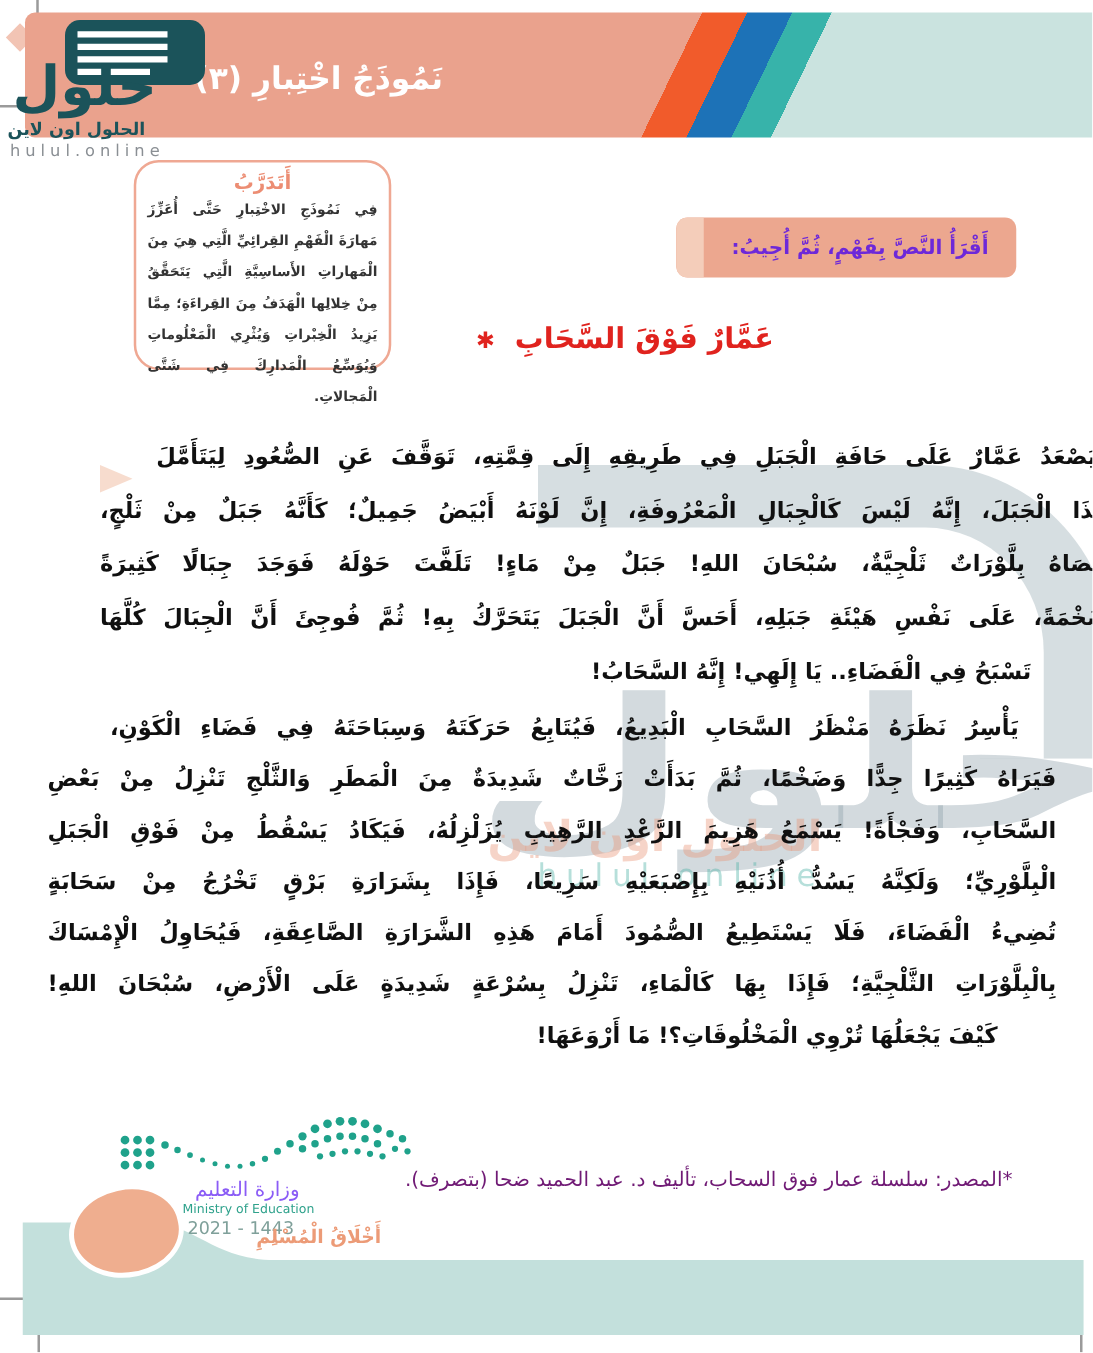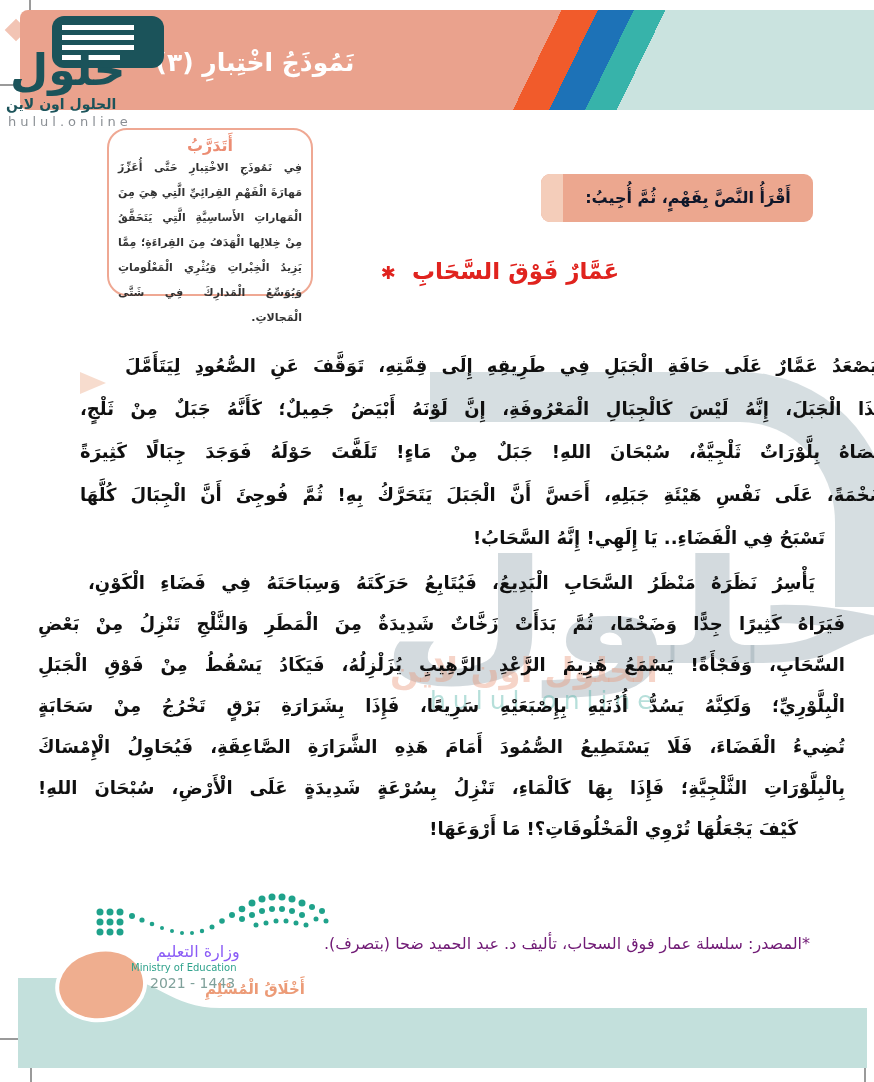--- a/index.html
+++ b/index.html
@@ -38,21 +38,21 @@
     border-radius:20px;background:#fff;box-sizing:border-box;padding:6px 9px;z-index:5;}
   #train-title{text-align:center;color:#EC8D73;font-size:16px;font-weight:bold;}
   #train-body{margin-top:0;font-size:11px;font-weight:bold;color:#333;
     text-align:justify;text-align-last:justify;line-height:25px;}
 
   
   #instruction-pill{left:541px;top:174px;width:272px;height:48px;background:#ECA78F;
     border-radius:9px;overflow:hidden;}
   #pill-accent{position:absolute;left:0;top:0;width:22px;height:48px;background:#F4CDBA;}
   #pill-label{position:absolute;left:22px;top:0;width:250px;height:48px;line-height:48px;
-    text-align:center;color:#0f172a;font-size:16px;font-weight:bold;}
+    text-align:center;color:#6d28d9;font-size:16px;font-weight:bold;}
 
   
   #story-title{left:350px;top:258px;width:300px;text-align:center;color:#E0231E;
     font-size:23px;font-weight:bold;}
   #story-title .mark{margin-right:8px;font-size:18px;}
 
   
   .wm{pointer-events:none;}
   #wm-curve{left:430px;top:372px;width:405px;height:185px;
     border-top:50px solid rgba(154,172,180,0.40);
@@ -82,21 +82,21 @@
 
   
   #footnote{right:64px;top:934px;color:#701a75;font-size:16px;font-weight:400;z-index:3;}
 
   
   #footer-band{left:18px;top:972px;z-index:1;}
   #ministry-blob{left:55px;top:948px;width:84px;height:66px;background:#EFAE8F;
     border:4px solid #fff;border-radius:50% 50% 48% 52%;transform:rotate(-12deg);z-index:2;}
   #ministry-dots{left:90px;top:890px;z-index:3;}
   #ministry-name-ar{left:156px;top:942px;font-size:16px;font-weight:normal;color:#8b5cf6;z-index:4;}
-  #ministry-name-en{left:131px;top:962px;font-size:10px;color:#2FA28C;z-index:4;}
+  #ministry-name-en{left:146px;top:962px;font-size:10px;color:#2FA28C;z-index:4;}
   #edition-years{left:150px;top:975px;font-size:14px;color:#7FA09A;z-index:4;}
   #subject-tab{left:205px;top:980px;font-size:15px;font-weight:bold;color:#EC9B77;z-index:4;}
 </style>
 </head>
 <body>
 
 <div id="page">
 
   <div class="crop" style="left:0;top:84px;width:14px;height:2px;"></div>
   <div class="crop" style="left:29px;top:0;width:2px;height:11px;"></div>

